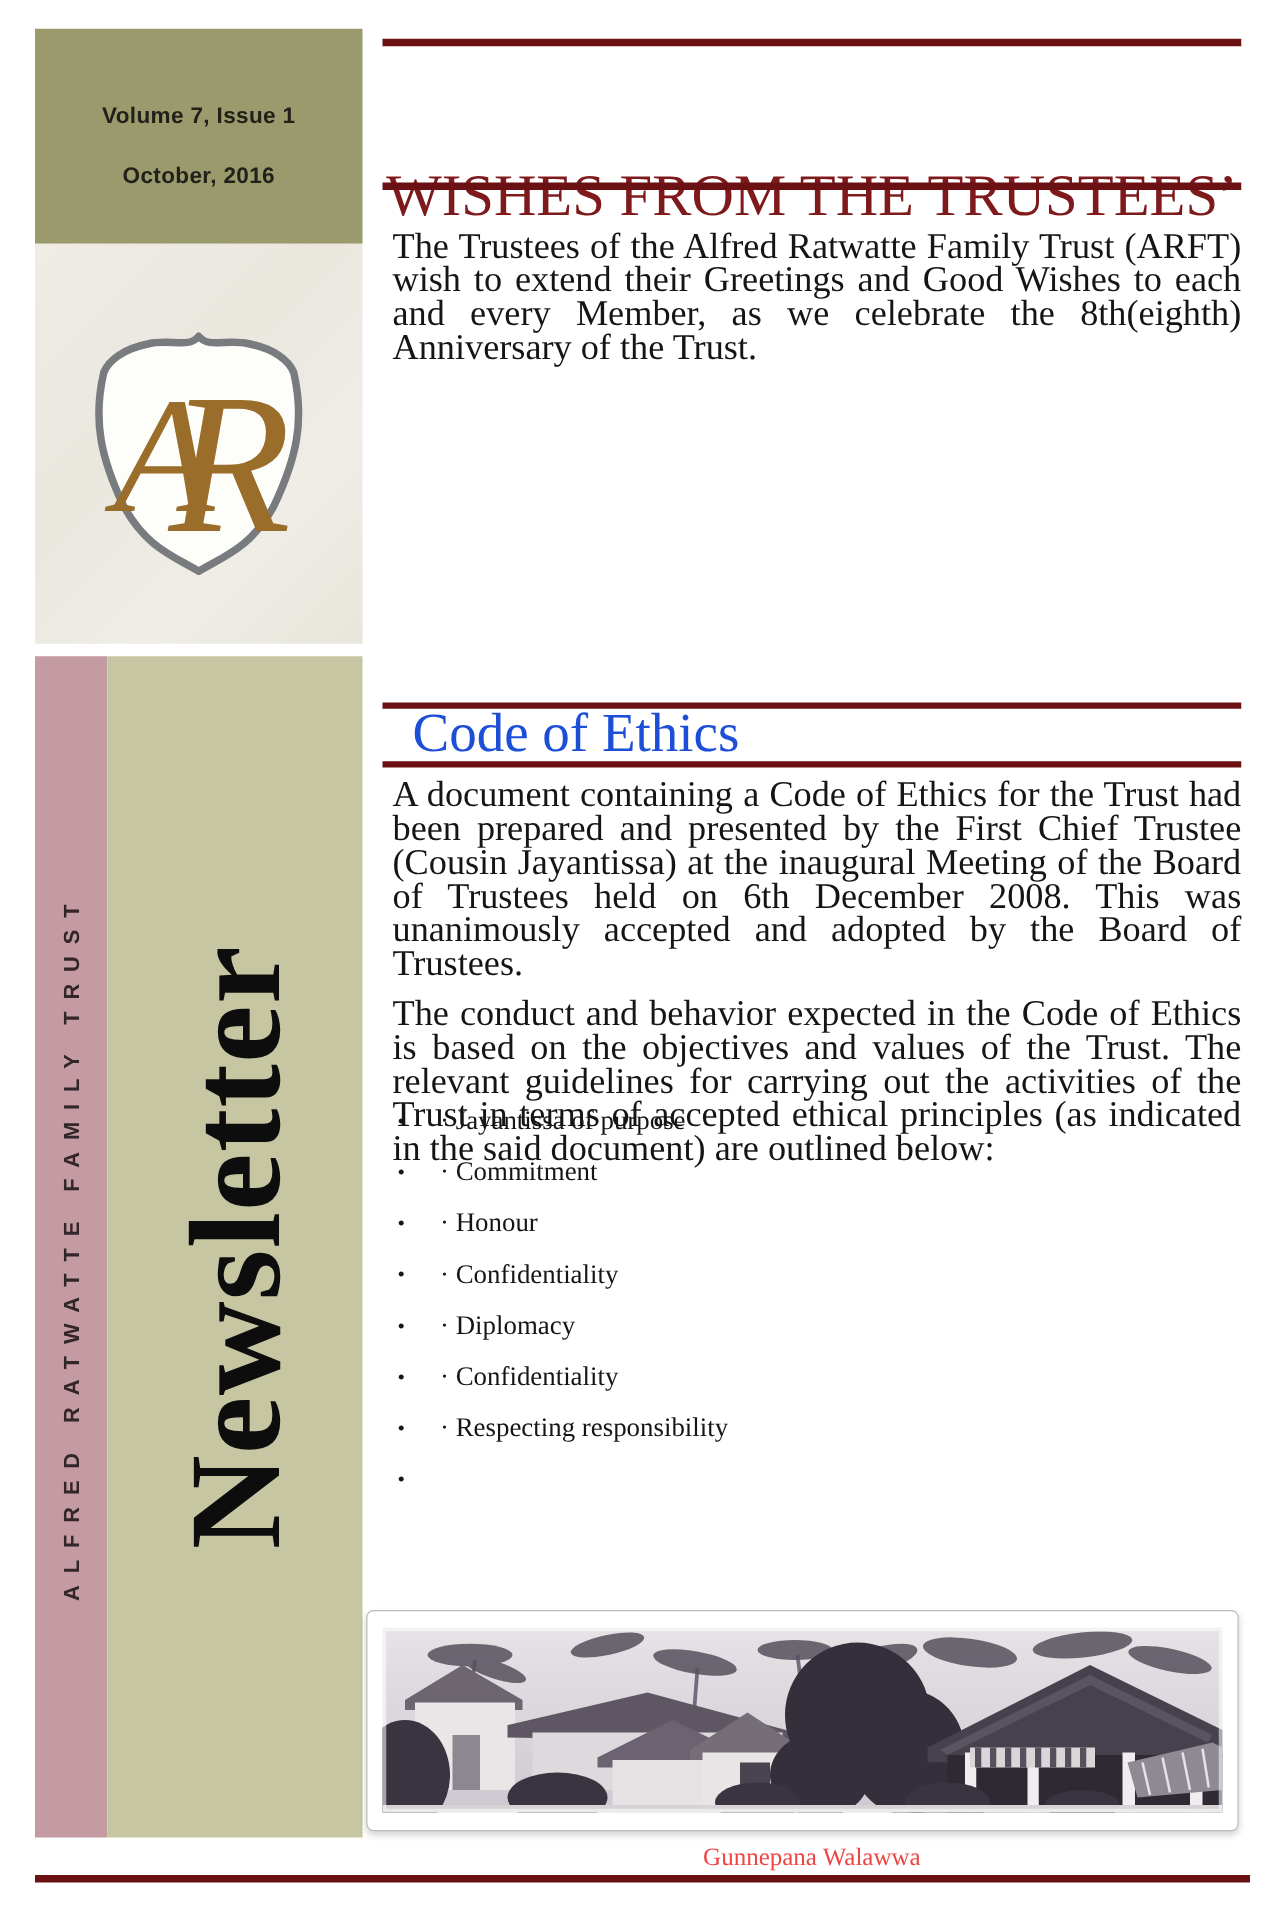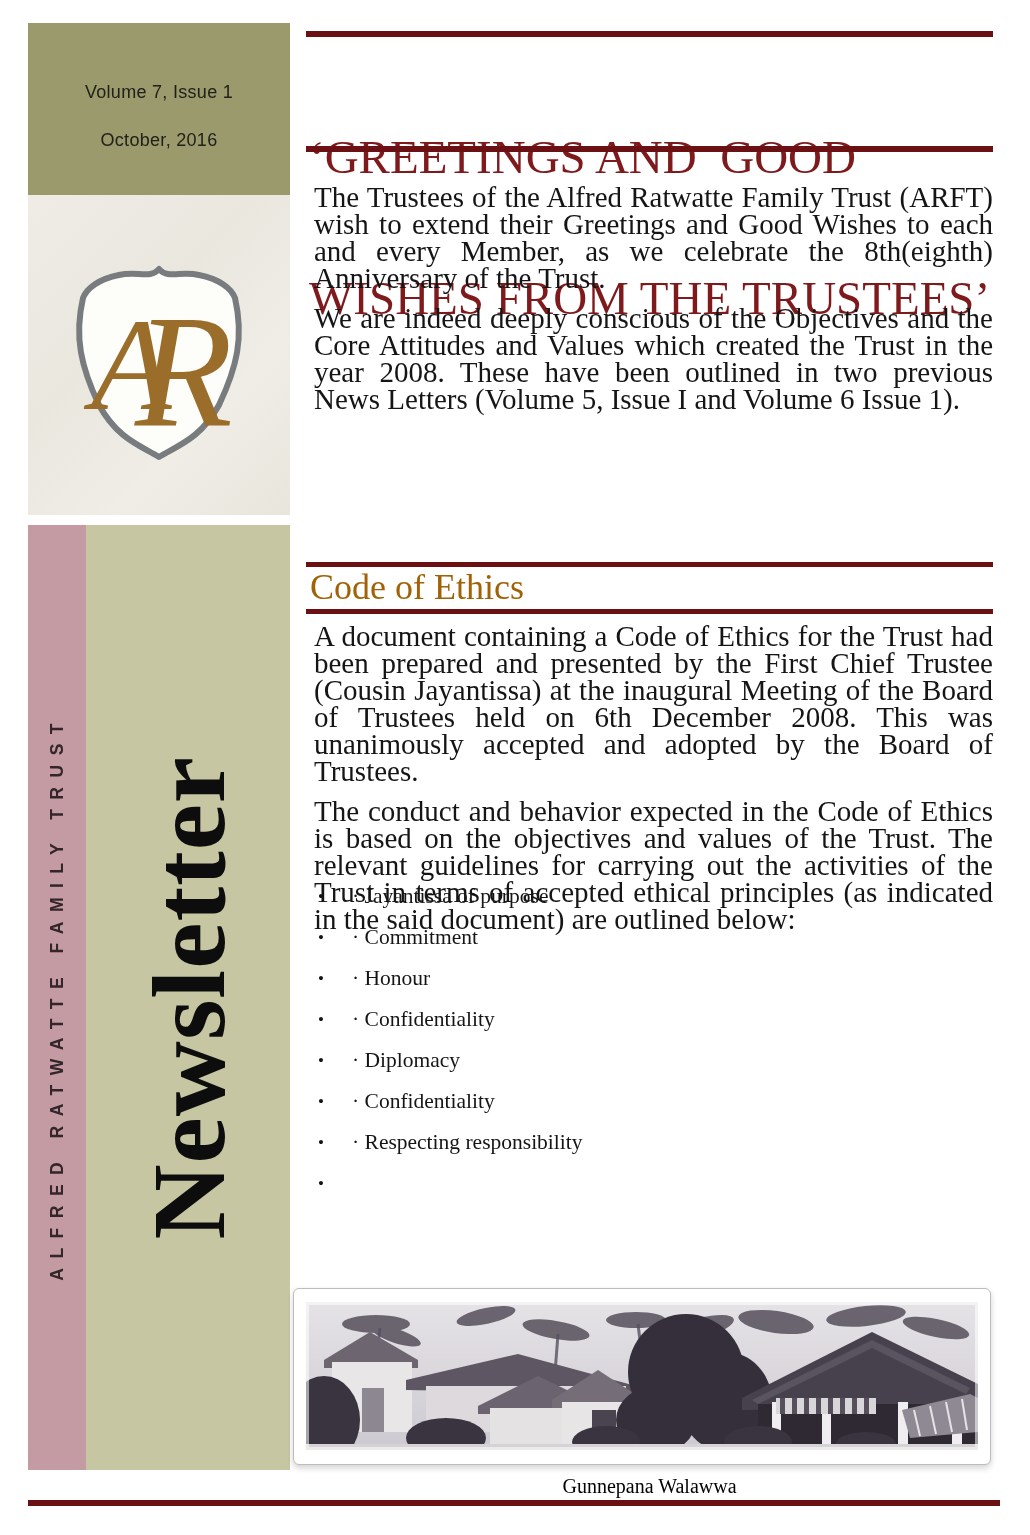--- a/index.html
+++ b/index.html
@@ -9,21 +9,21 @@
     -webkit-font-smoothing:antialiased;overflow:hidden;
   }
   .abs{position:absolute;}
 
   
   .issue-box{
     left:28px;top:23px;width:262px;height:172px;background:#9a9a6d;
     display:flex;flex-direction:column;align-items:center;justify-content:center;
     gap:27px;padding-top:14px;box-sizing:border-box;
     font-family:"Liberation Sans","DejaVu Sans",sans-serif;
-    font-weight:normal;font-size:18px;color:#21211a;letter-spacing:.3px;
+    font-weight:bold;font-size:18px;color:#21211a;letter-spacing:.3px;
   }
   .logo-panel{
     left:28px;top:195px;width:262px;height:320px;
     background:linear-gradient(135deg,#efece6 0%,#eae7df 40%,#f0ede7 70%,#e8e5dc 100%);
   }
   .logo-panel svg{position:absolute;left:33px;top:62px;}
   .family-strip{
     left:28px;top:525px;width:58px;height:945px;background:#c49ba2;
     display:flex;align-items:center;justify-content:center;
   }
@@ -47,40 +47,40 @@
   .headline{
     left:309px;top:40px;width:686px;color:#7e191c;
     font-size:47px;line-height:47px;font-weight:normal;white-space:pre-wrap;
   }
   .bodyblock{width:679px;left:314px;color:#151515;font-size:29px;line-height:27px;text-align:justify;}
   .bodyblock p{margin:0 0 13px 0;}
   .bodyblock p:last-child{margin-bottom:0;}
   #intro{top:184px;}
   #ethics-body{top:623px;}
   .section-title{
-    left:310px;top:565px;color:#a16207;font-size:36px;line-height:44px;
+    left:330px;top:565px;color:#1d4ed8;font-size:44px;line-height:44px;
   }
   .bullet-list{
     left:318px;top:884px;width:676px;list-style:none;margin:0;padding:0;
     color:#151515;font-size:21.5px;
   }
   .bullet-item{height:41px;display:flex;align-items:flex-start;}
   .bullet-item .dot{width:34px;font-size:17px;line-height:26px;}
   .bullet-item .bullet-text{line-height:25px;}
 
   
   .photo-frame{
     left:293px;top:1288px;width:698px;height:177px;background:#ffffff;
     border:1px solid #bdbdbd;border-radius:6px;
     box-shadow:0 3px 6px rgba(0,0,0,.18);box-sizing:border-box;
   }
   .photo-frame svg{position:absolute;left:12px;top:13px;}
   .caption{
     left:306px;top:1475px;width:687px;text-align:center;
-    font-size:20px;color:#000000;
+    font-size:20px;color:#ef4444;
   }
   #bottom-rule{left:28px;top:1500px;width:972px;height:6px;background:#6b1013;}
 </style>
 </head>
 <body>
 
 <div class="abs issue-box">
   <div>Volume 7, Issue 1</div>
   <div>October, 2016</div>
 </div>
@@ -98,29 +98,27 @@
   <span class="vtext">ALFRED RATWATTE FAMILY TRUST</span>
 </div>
 
 <div class="abs news-strip">
   <span class="vtext">Newsletter</span>
 </div>
 
 <div class="abs rule" style="top:31px"></div>
 
 <div class="abs headline">
-  <div>‘GREETINGS AND  GOOD</div>
   <div>WISHES FROM THE TRUSTEES’</div>
 </div>
 
 <div class="abs rule" style="top:146px"></div>
 
 <div class="abs bodyblock" id="intro">
   <p>The Trustees of the Alfred Ratwatte Family Trust (ARFT) wish to extend their Greetings and Good Wishes to each and every Member, as we celebrate the 8th(eighth) Anniversary of the Trust.</p>
-  <p>We are indeed deeply conscious of the Objectives and the Core Attitudes and Values which created the Trust in the year 2008. These have been outlined in two previous News Letters (Volume 5, Issue I and Volume 6 Issue 1).</p>
 </div>
 
 <div class="abs rule thin" style="top:562px"></div>
 <div class="abs section-title">Code of Ethics</div>
 <div class="abs rule thin" style="top:609px"></div>
 
 <div class="abs bodyblock" id="ethics-body">
   <p>A document containing a Code of Ethics for the Trust had been prepared and presented by the First Chief Trustee (Cousin Jayantissa) at the inaugural Meeting of the Board of Trustees held on 6th December 2008. This was unanimously accepted and adopted by the Board of Trustees.</p>
   <p>The conduct and behavior expected in the Code of Ethics is based on the objectives and values of the Trust. The relevant guidelines for carrying out the activities of the Trust in terms of accepted ethical principles (as indicated in the said document) are outlined below:</p>
 </div>

